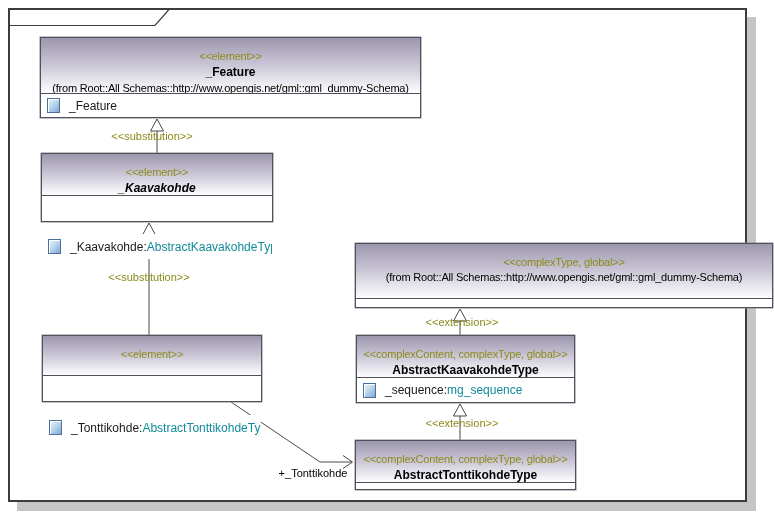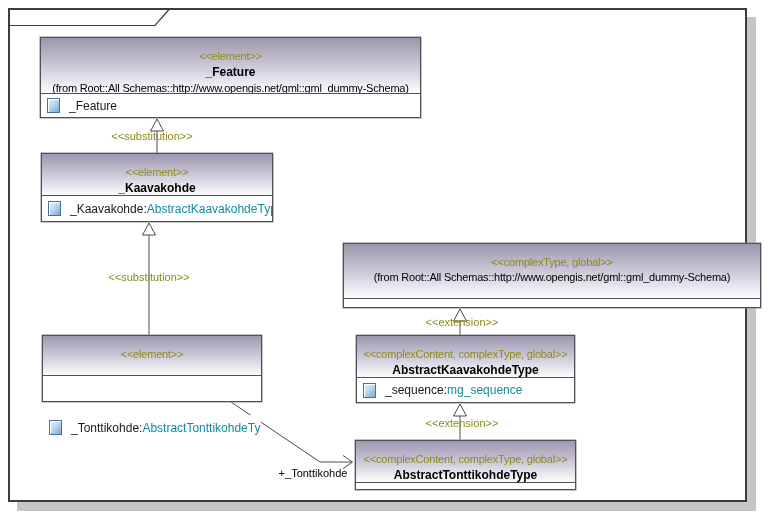--- a/index.html
+++ b/index.html
@@ -23,21 +23,21 @@
   .uml-box{
     position:absolute;border:1px solid #50505a;background:#ffffff;box-sizing:border-box;
     box-shadow:0 0 0 0.5px #8a8a92;
   }
   .uml-head{
     background:linear-gradient(180deg,#9d97ae 0%,#c9c5d5 48%,#fdfdfe 100%);
     border-bottom:1px solid #50505a;text-align:center;overflow:hidden;box-sizing:border-box;
   }
   .stereo{font-size:11px;color:#8b8b1b;padding-top:12px;white-space:nowrap;letter-spacing:-0.2px;}
   .cls-name{font-size:12px;font-weight:bold;color:#000;margin-top:3px;white-space:nowrap;}
-  .cls-name.italic{}
+  .cls-name.italic{font-style:italic;}
   .from-text{font-size:11px;color:#000;margin-top:3px;white-space:nowrap;letter-spacing:-0.2px;text-align:center;}
   .uml-body{position:relative;background:#ffffff;overflow:hidden;}
   .attr-row{
     display:flex;align-items:center;height:100%;padding-left:6px;
     white-space:nowrap;overflow:hidden;
   }
   .attr-icon{
     display:inline-block;width:11px;height:13px;margin-right:9px;flex:0 0 auto;
     border:1px solid #4a6f9d;
     background:linear-gradient(135deg,#eaf4fc 0%,#bcd8ef 45%,#7fa9d3 100%);
@@ -103,21 +103,21 @@
         <span class="attr-type"></span>
       </div>
     </div>
   </div>
 
   <div class="uml-box" style="left:41px;top:153px;width:232px;height:69px;">
     <div class="uml-head" style="height:42px;">
       <div class="stereo">&lt;&lt;element&gt;&gt;</div>
       <div class="cls-name italic">_Kaavakohde</div>
     </div>
-    <div class="uml-body" style="height:25px;">
+    <div class="uml-body" style="height:25px;margin-top:38px;">
       <div class="attr-row">
         <span class="attr-icon"></span>
         <span class="attr-name">_Kaavakohde:</span>
         <span class="attr-type">AbstractKaavakohdeType</span>
       </div>
     </div>
   </div>
 
   <div class="uml-box" style="left:42px;top:335px;width:220px;height:67px;">
     <div class="uml-head" style="height:40px;">
@@ -125,21 +125,21 @@
     </div>
     <div class="uml-body" style="height:25px;margin-top:39px;">
       <div class="attr-row">
         <span class="attr-icon"></span>
         <span class="attr-name">_Tonttikohde:</span>
         <span class="attr-type">AbstractTonttikohdeType</span>
       </div>
     </div>
   </div>
 
-  <div class="uml-box" style="left:343px;top:243px;width:418px;height:65px;">
+  <div class="uml-box" style="left:355px;top:243px;width:418px;height:65px;">
     <div class="uml-head" style="height:55px;">
       <div class="stereo">&lt;&lt;complexType, global&gt;&gt;</div>
       <div class="from-text">(from Root::All Schemas::http://www.opengis.net/gml::gml_dummy-Schema)</div>
     </div>
     <div class="uml-body" style="height:8px;"></div>
   </div>
 
   <div class="uml-box" style="left:356px;top:335px;width:219px;height:68px;">
     <div class="uml-head" style="height:42px;">
       <div class="stereo">&lt;&lt;complexContent, complexType, global&gt;&gt;</div>

